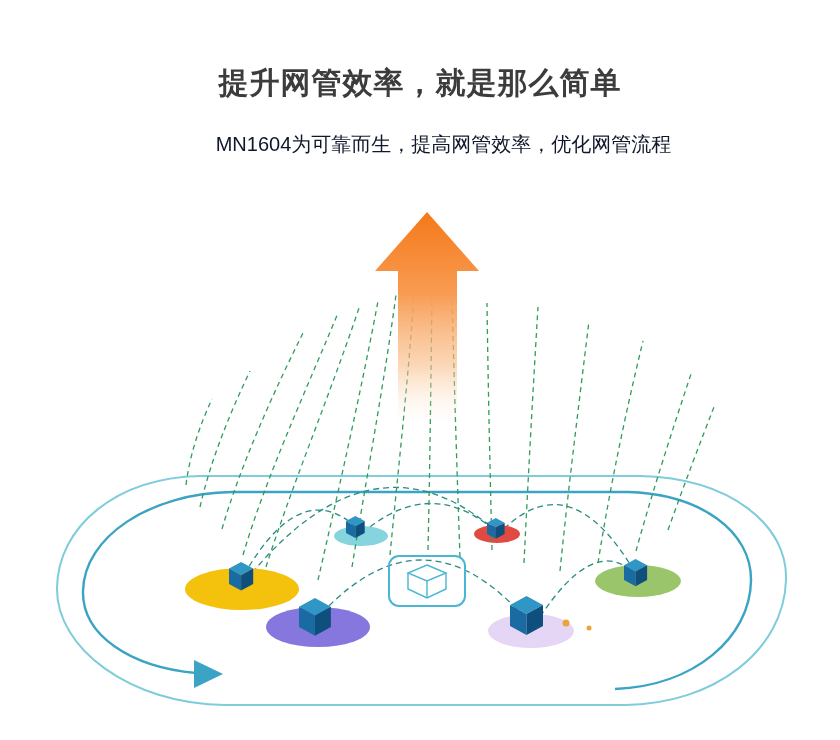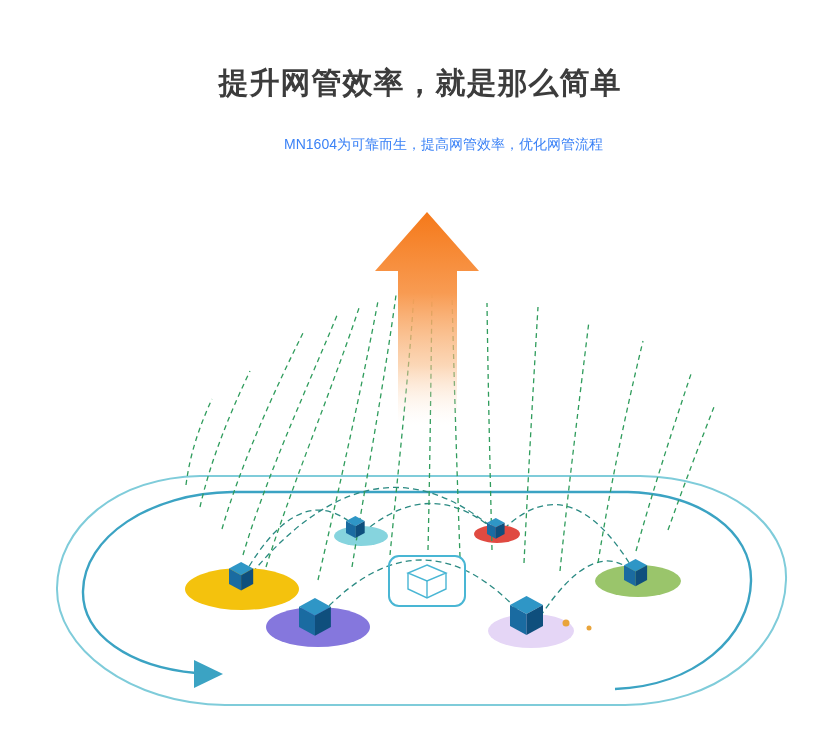--- a/index.html
+++ b/index.html
@@ -27,22 +27,22 @@
     text-align: center;
   }
   .title {
     margin-top: 48px;
     font-size: 30px;
     font-weight: bold;
     color: #3c3c3c;
     letter-spacing: 1px;
   }
   .subtitle {
-    font-size: 14px;
-    color: #3b82f6;
+    font-size: 20px;
+    color: #0f172a;
     line-height: 33px;
     padding-left: 47px;
   }
   .subtitle.first { margin-top: 24px; }
 </style>
 </head>
 <body>
 
 <div class="page">
 

